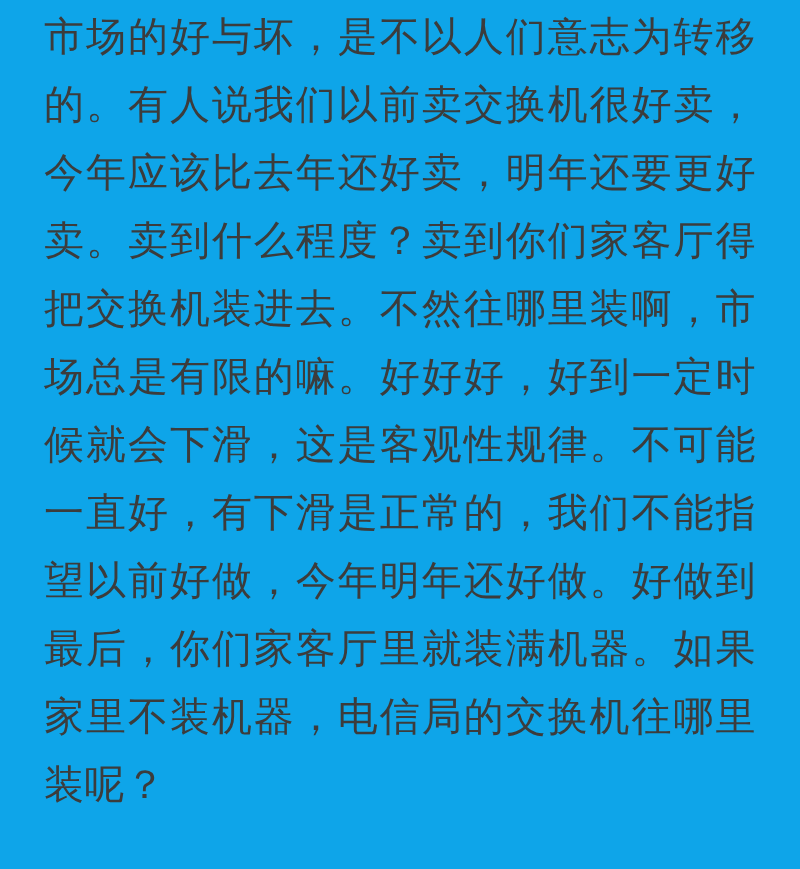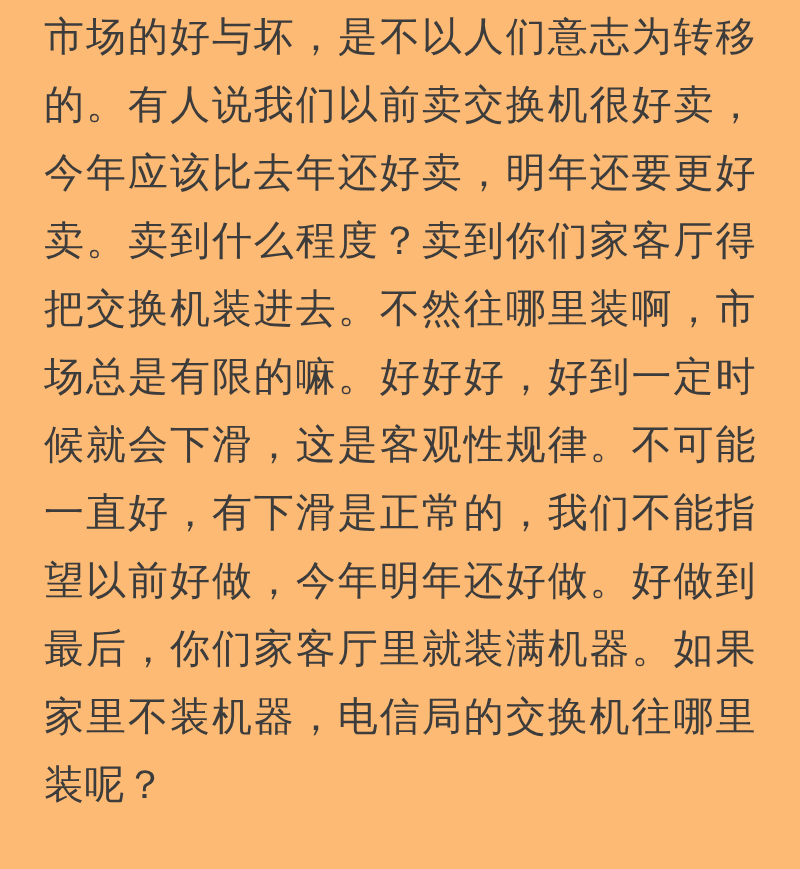--- a/index.html
+++ b/index.html
@@ -10,21 +10,21 @@
     width: 800px;
     height: 869px;
     background: #ffffff;
     font-family: "DejaVu Sans", "Liberation Sans", sans-serif;
     overflow: hidden;
   }
   .page {
     box-sizing: border-box;
     width: 800px;
     height: 869px;
-    background: #fdba74;
+    background: #0ea5e9;
     padding: 0 44px;
     display: flex;
     flex-direction: column;
     justify-content: flex-start;
   }
   .article-body {
     margin: 0;
     padding-top: 2px;
   }
   .para {

